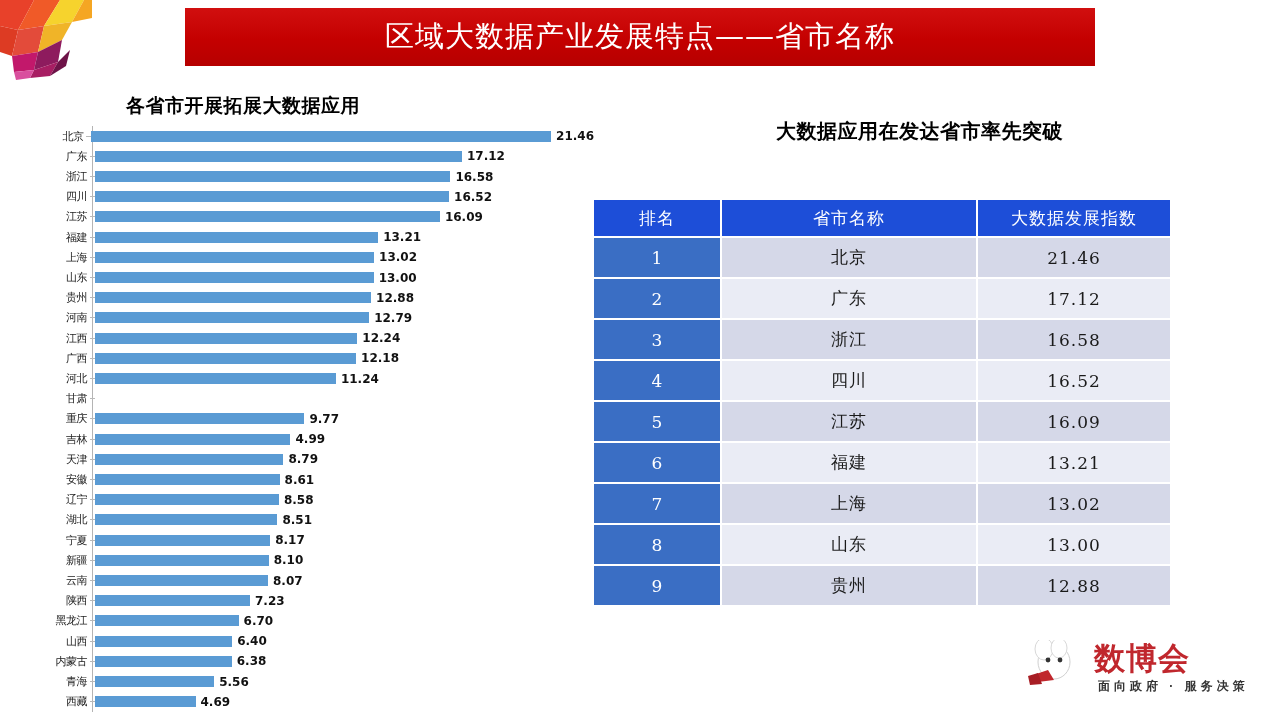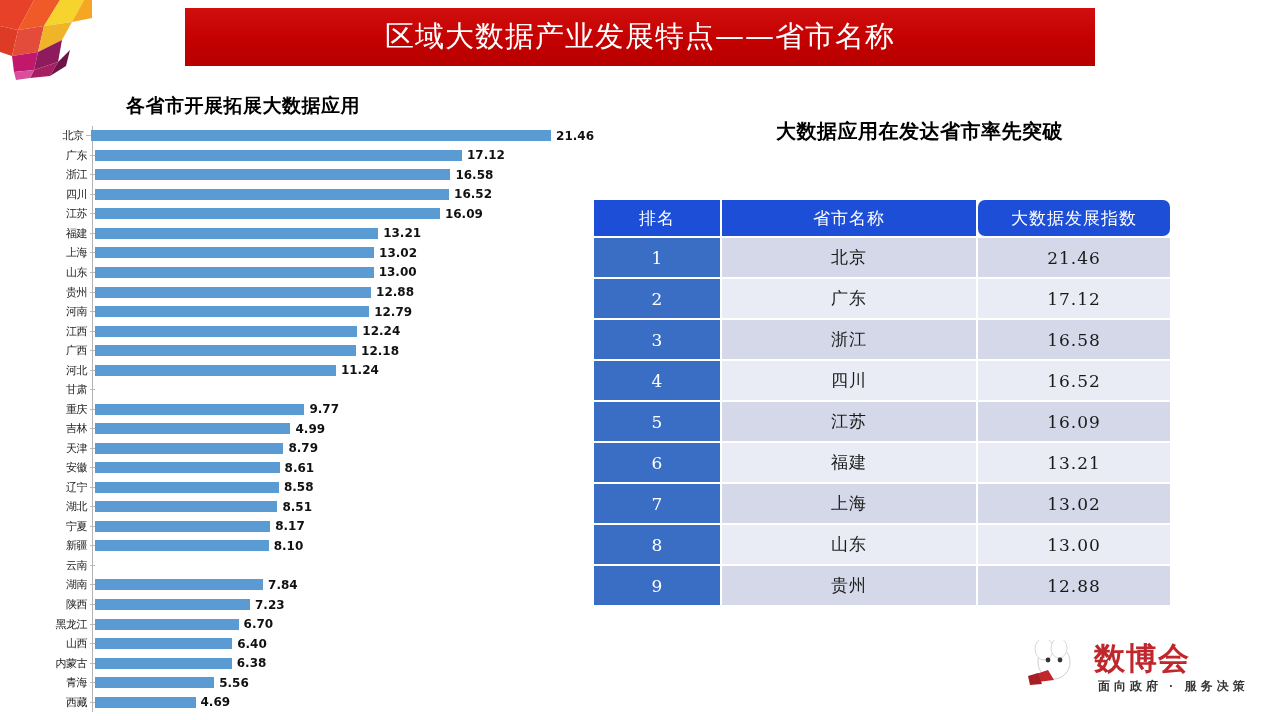--- a/index.html
+++ b/index.html
@@ -145,21 +145,21 @@
     font-family: "DejaVu Serif", "Liberation Serif", serif;
   }
   .rank-table th {
     height: 34px;
     background: #1d4ed8;
     color: #ffffff;
     letter-spacing: 1px;
   }
   .rank-table th.h-rank { width: 124px; }
   .rank-table th.h-name { width: 252px; }
-  .rank-table th.h-idx  { width: 190px; border-radius: 7px; }
+  .rank-table th.h-idx  { width: 190px; }
 
   .rank-table td.c-rank {
     background: #3a6ec4;
     color: #ffffff;
     height: 37px;
   }
   .rank-table td.c-name,
   .rank-table td.c-idx {
     color: #1a1a1a;
     height: 37px;
@@ -393,27 +393,23 @@
         <div class="cat-label">新疆</div>
         <div class="tick"></div>
         <div class="bar-wrap">
           <div class="bar" style="width: 173.625px; background: rgb(90, 155, 212);"></div>
           <div class="bar-value">8.10</div>
         </div>
       </div>
       <div class="chart-row">
         <div class="cat-label">云南</div>
         <div class="tick"></div>
-      </div>
-      <div class="chart-row">
-        <div class="cat-label">湖南</div>
-        <div class="tick"></div>
-        <div class="bar-wrap">
-          <div class="bar" style="width: 168.052px; background: rgb(90, 155, 212);"></div>
-          <div class="bar-value">7.84</div>
+        <div class="bar-wrap">
+          <div class="bar" style="width: 172.982px; background: rgb(90, 155, 212);"></div>
+          <div class="bar-value">8.07</div>
         </div>
       </div>
       <div class="chart-row">
         <div class="cat-label">陕西</div>
         <div class="tick"></div>
         <div class="bar-wrap">
           <div class="bar" style="width: 154.977px; background: rgb(90, 155, 212);"></div>
           <div class="bar-value">7.23</div>
         </div>
       </div>

